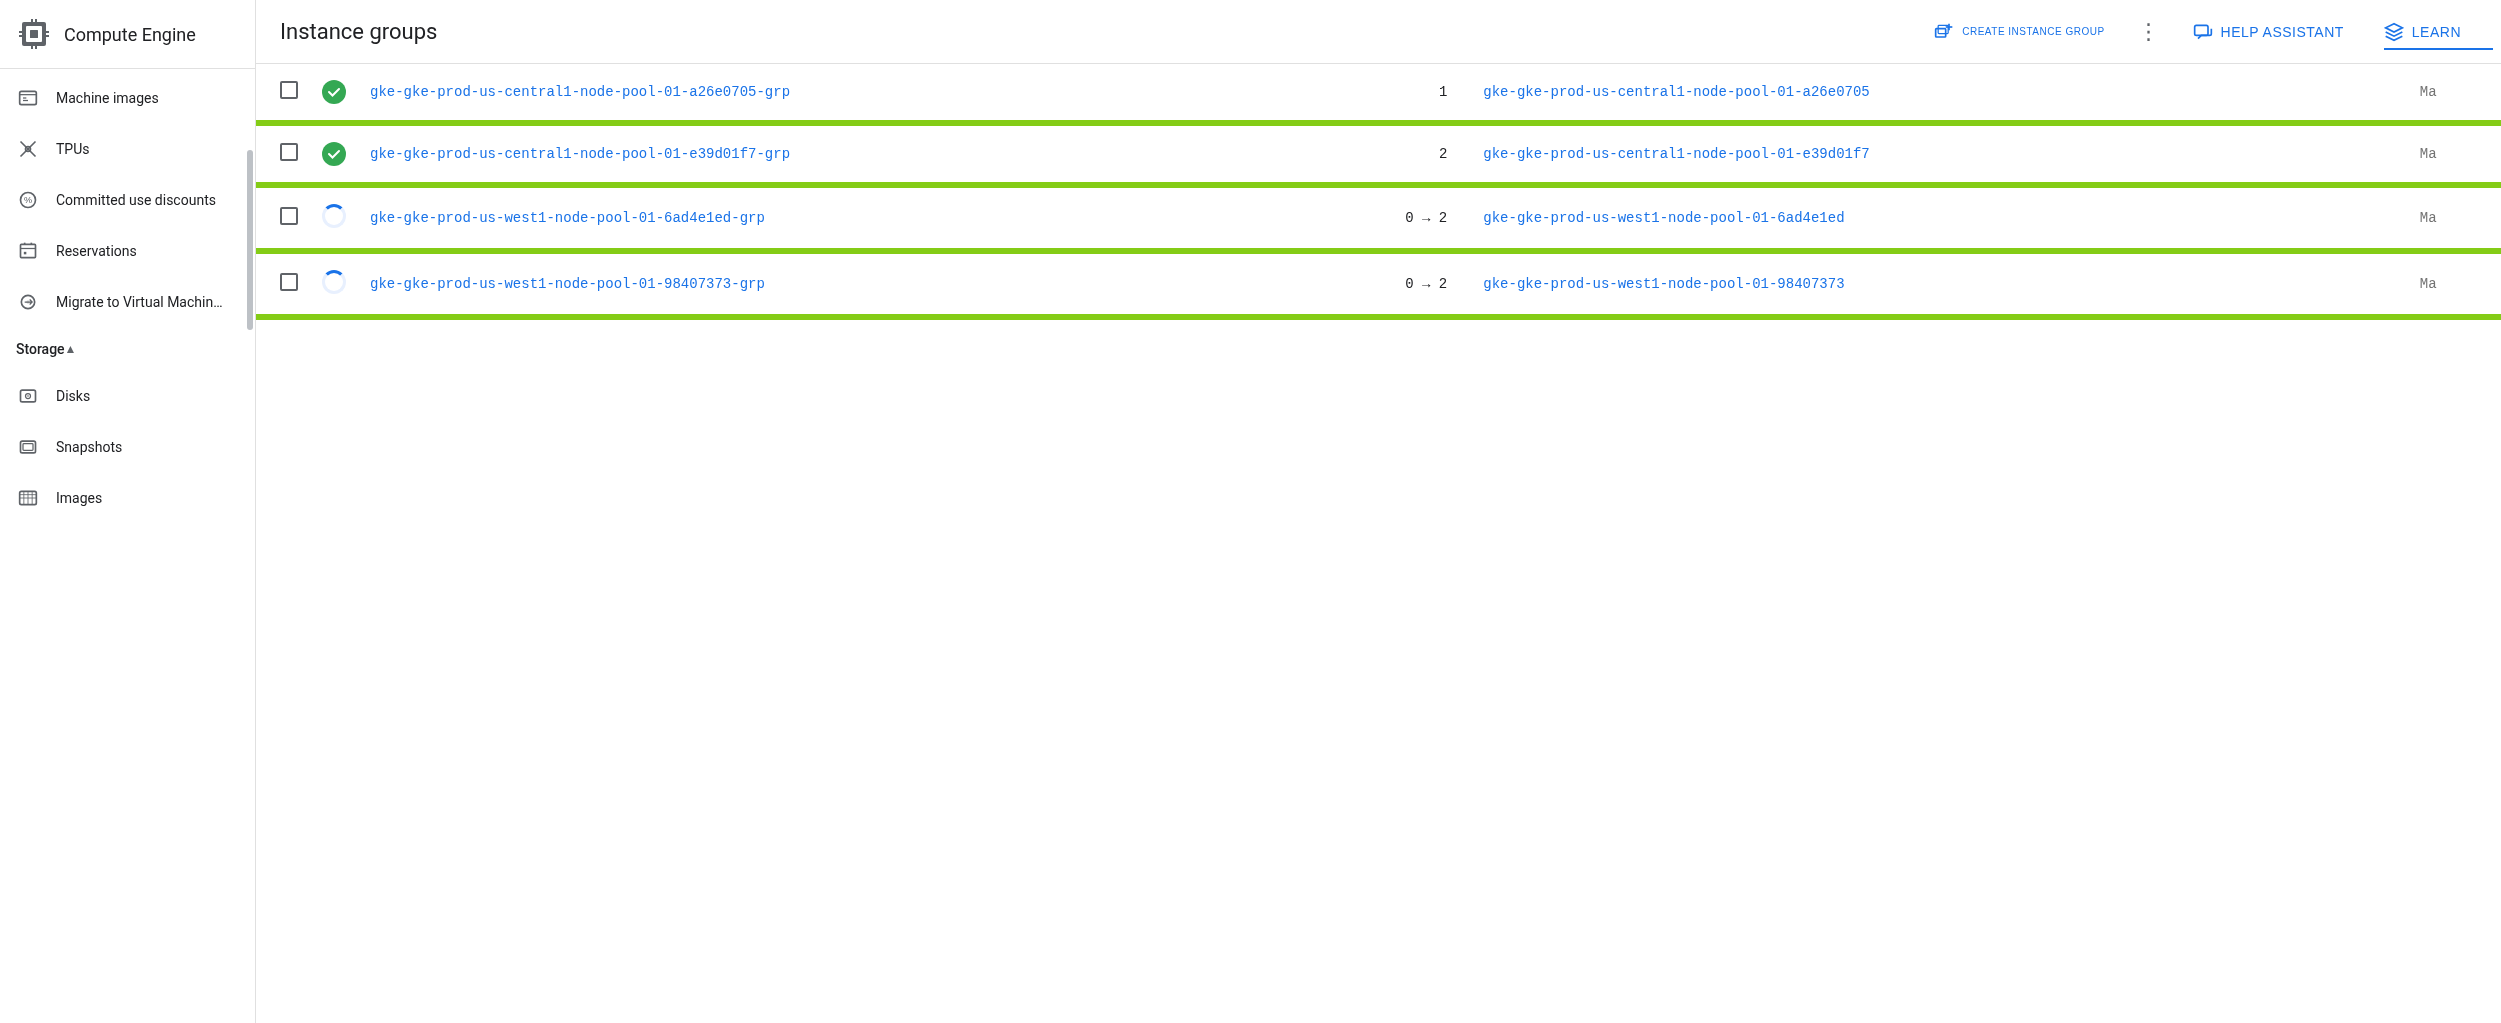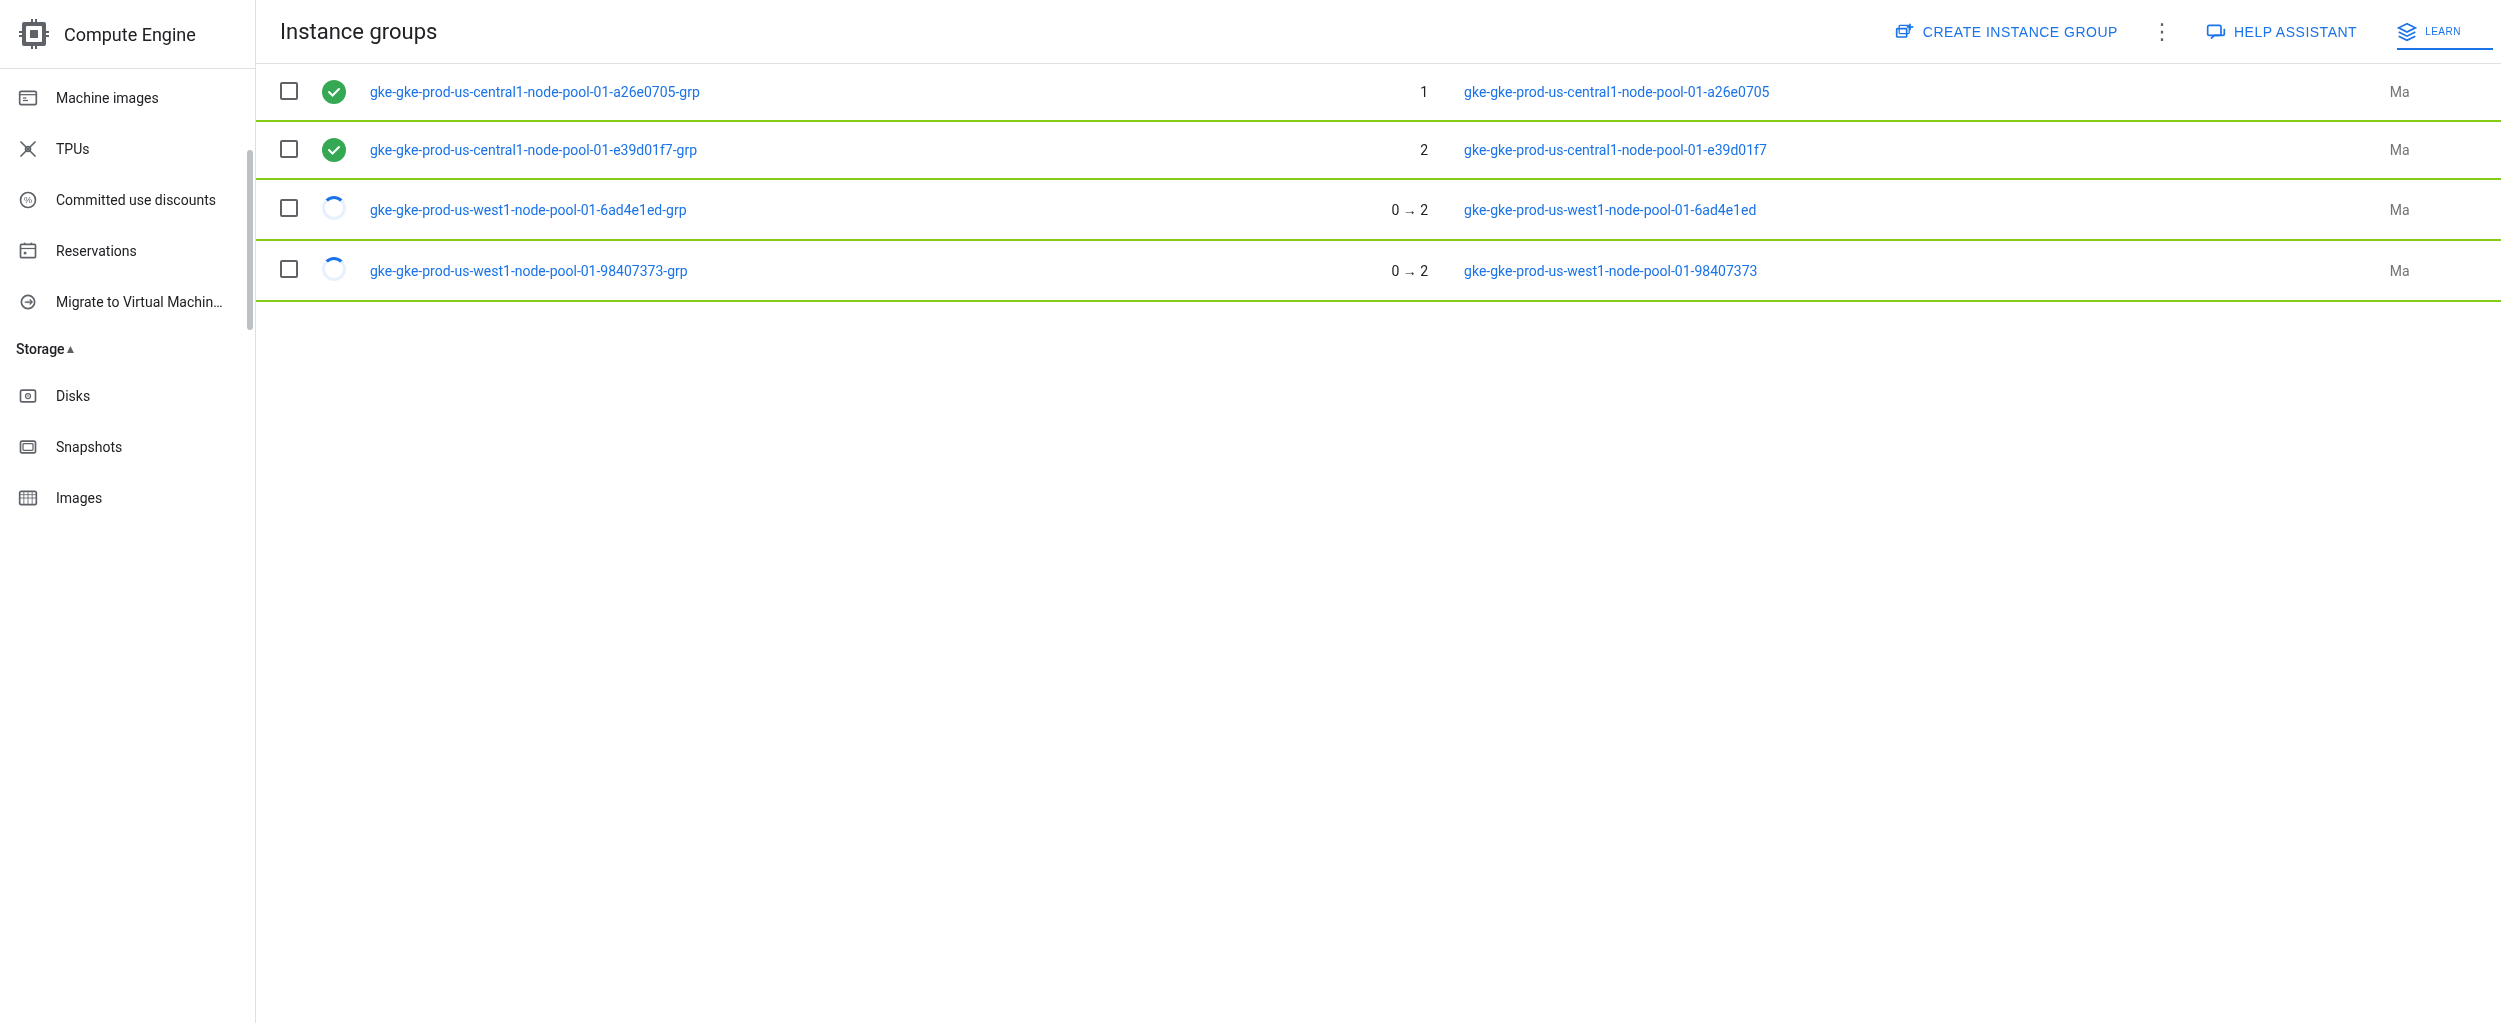--- a/index.html
+++ b/index.html
@@ -87,96 +87,97 @@
       font-weight: 400;
       color: #202124;
       flex: 1;
     }
     .topbar-actions {
       display: flex;
       align-items: center;
       gap: 8px;
     }
     .btn-create {
+      display: flex;
+      align-items: center;
+      gap: 8px;
+      padding: 8px 16px;
+      border: none;
+      background: transparent;
+      color: #1a73e8;
+      font-size: 10px;
+      font-weight: 500;
+      cursor: pointer;
+      border-radius: 4px;
+      text-transform: uppercase;
+      letter-spacing: 0.5px;
+    }
+    .btn-icon-only {
+      display: flex;
+      align-items: center;
+      justify-content: center;
+      width: 40px;
+      height: 40px;
+      border: none;
+      background: transparent;
+      cursor: pointer;
+      border-radius: 50%;
+      color: #5f6368;
+      font-size: 20px;
+    }
+    .btn-help {
       display: flex;
       align-items: center;
       gap: 8px;
       padding: 8px 16px;
       border: none;
       background: transparent;
       color: #1a73e8;
       font-size: 14px;
       font-weight: 500;
       cursor: pointer;
       border-radius: 4px;
       text-transform: uppercase;
       letter-spacing: 0.5px;
     }
-    .btn-icon-only {
-      display: flex;
-      align-items: center;
-      justify-content: center;
-      width: 40px;
-      height: 40px;
-      border: none;
-      background: transparent;
-      cursor: pointer;
-      border-radius: 50%;
-      color: #5f6368;
-      font-size: 20px;
-    }
-    .btn-help {
+    .btn-learn {
       display: flex;
       align-items: center;
       gap: 8px;
       padding: 8px 16px;
       border: none;
       background: transparent;
       color: #1a73e8;
       font-size: 14px;
       font-weight: 500;
       cursor: pointer;
       border-radius: 4px;
       text-transform: uppercase;
       letter-spacing: 0.5px;
     }
-    .btn-learn {
-      display: flex;
-      align-items: center;
-      gap: 8px;
-      padding: 8px 16px;
-      border: none;
-      background: transparent;
-      color: #1a73e8;
-      font-size: 10px;
-      font-weight: 500;
-      cursor: pointer;
-      border-radius: 4px;
-      text-transform: uppercase;
-      letter-spacing: 0.5px;
-    }
     .separator-line {
       height: 2px;
       background: #1a73e8;
       width: 100%;
       margin-top: 2px;
     }
 
     
     .table-area {
       flex: 1;
       overflow-y: auto;
       padding: 0;
     }
     .instance-table {
       width: 100%;
       border-collapse: collapse;
     }
     .instance-table tr {
-      border-bottom: 2px solid #84cc16;
+      border-bottom: 6px solid #84cc16;
+      font-family: Liberation Mono, monospace;
     }
     .instance-table td {
       padding: 16px 12px;
       vertical-align: middle;
     }
     .instance-table td:first-child { padding-left: 24px; width: 40px; }
     .instance-table td:nth-child(2) { width: 40px; }
     .instance-table .link-cell a {
       color: #1a73e8;
       text-decoration: none;

